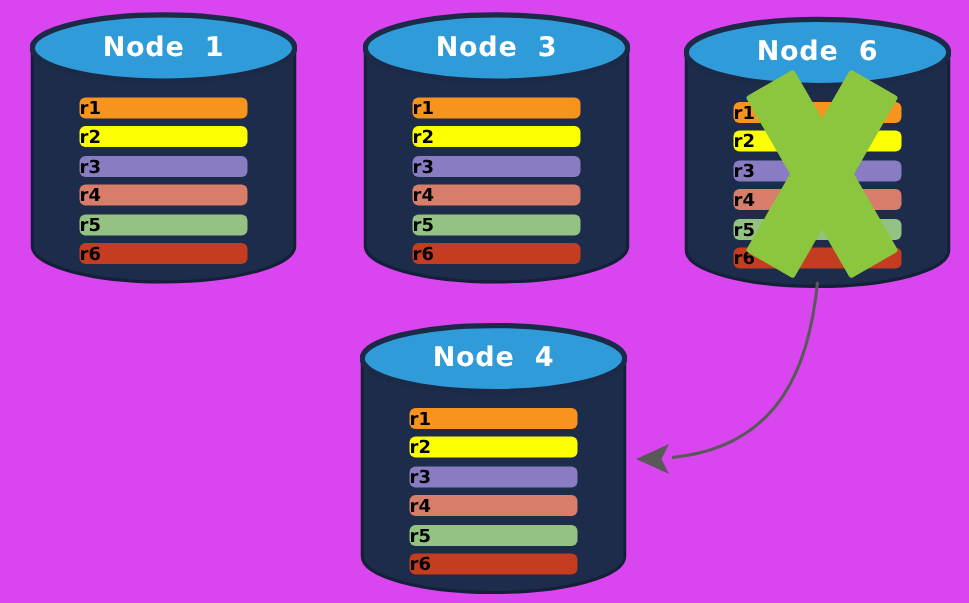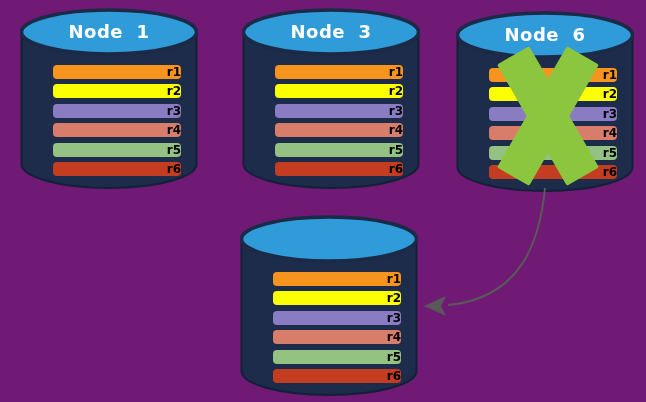--- a/index.html
+++ b/index.html
@@ -1,40 +1,40 @@
 <!DOCTYPE html>
 <html><head>
 <meta charset="utf-8">
 <style>
   html,body{margin:0;padding:0;background:#ffffff;}
   #canvas{
     position:relative;
     width:646px;height:402px;
-    background:#701a75;
+    background:#d946ef;
     font-family:"DejaVu Sans","Liberation Sans",sans-serif;
     overflow:hidden;
   }
   .node{position:absolute;width:178px;height:186px;}
   #node1{left:20px;top:6px;}
   #node2{left:242px;top:6px;}
   #node3{left:456px;top:9px;}
   #node4{left:240px;top:213px;}
   .cyl{position:absolute;left:0;top:0;}
   .cyl .body{stroke:#141f38;stroke-width:2;}
   .cyl .top{stroke:#1b2a47;stroke-width:3.5;}
   .node-label{
     position:absolute;top:15px;left:0;width:100%;
     text-align:center;color:#ffffff;
     font-weight:bold;font-size:18px;line-height:22px;
     white-space:pre;letter-spacing:0.5px;
   }
   .row{
     position:absolute;left:33px;width:112px;height:14px;
-    border-radius:4px;text-align:right;color:#000000;
-    font-weight:bold;font-size:12px;line-height:14px;padding-left:16px;
+    border-radius:4px;text-align:left;color:#000000;
+    font-weight:bold;font-size:12px;line-height:14px;
   }
   .r0{top:59px}.r1{top:78px}.r2{top:98px}.r3{top:117px}.r4{top:137px}.r5{top:156px}
   .xmark{position:absolute;left:0;top:0;pointer-events:none;}
   #failover-arrow{position:absolute;left:410px;top:178px;pointer-events:none;}
   #failover-arrow path{fill:none;stroke-width:2;}
 </style>
 </head>
 <body>
 
 <div id="canvas">
@@ -87,20 +87,21 @@
         <rect x="73.5" y="37" width="37" height="140" rx="2" style="fill: rgb(140, 198, 63);"></rect>
       </g>
     </svg>
   </div>
 
   <div class="node" id="node4">
     <svg class="cyl" width="178" height="186">
       <path class="body" d="M1.5,26 L1.5,158 A87.5,24 0 0 0 176.5,158 L176.5,26 Z" style="fill: rgb(29, 44, 75);"></path>
       <ellipse class="top" cx="89" cy="26" rx="87.5" ry="22" style="fill: rgb(47, 155, 216);"></ellipse>
     </svg>
+    <div class="node-label">Node  4</div>
     <div class="row r0" style="background-color: rgb(247, 148, 29);">r1</div>
     <div class="row r1" style="background-color: rgb(252, 255, 0);">r2</div>
     <div class="row r2" style="background-color: rgb(138, 124, 194);">r3</div>
     <div class="row r3" style="background-color: rgb(217, 125, 107);">r4</div>
     <div class="row r4" style="background-color: rgb(147, 194, 131);">r5</div>
     <div class="row r5" style="background-color: rgb(196, 61, 33);">r6</div>
   </div>
 
   <svg id="failover-arrow" width="150" height="145">
     <path d="M135,10 C130,62 112,120 38,127" style="stroke: rgb(89, 89, 89);"></path>

